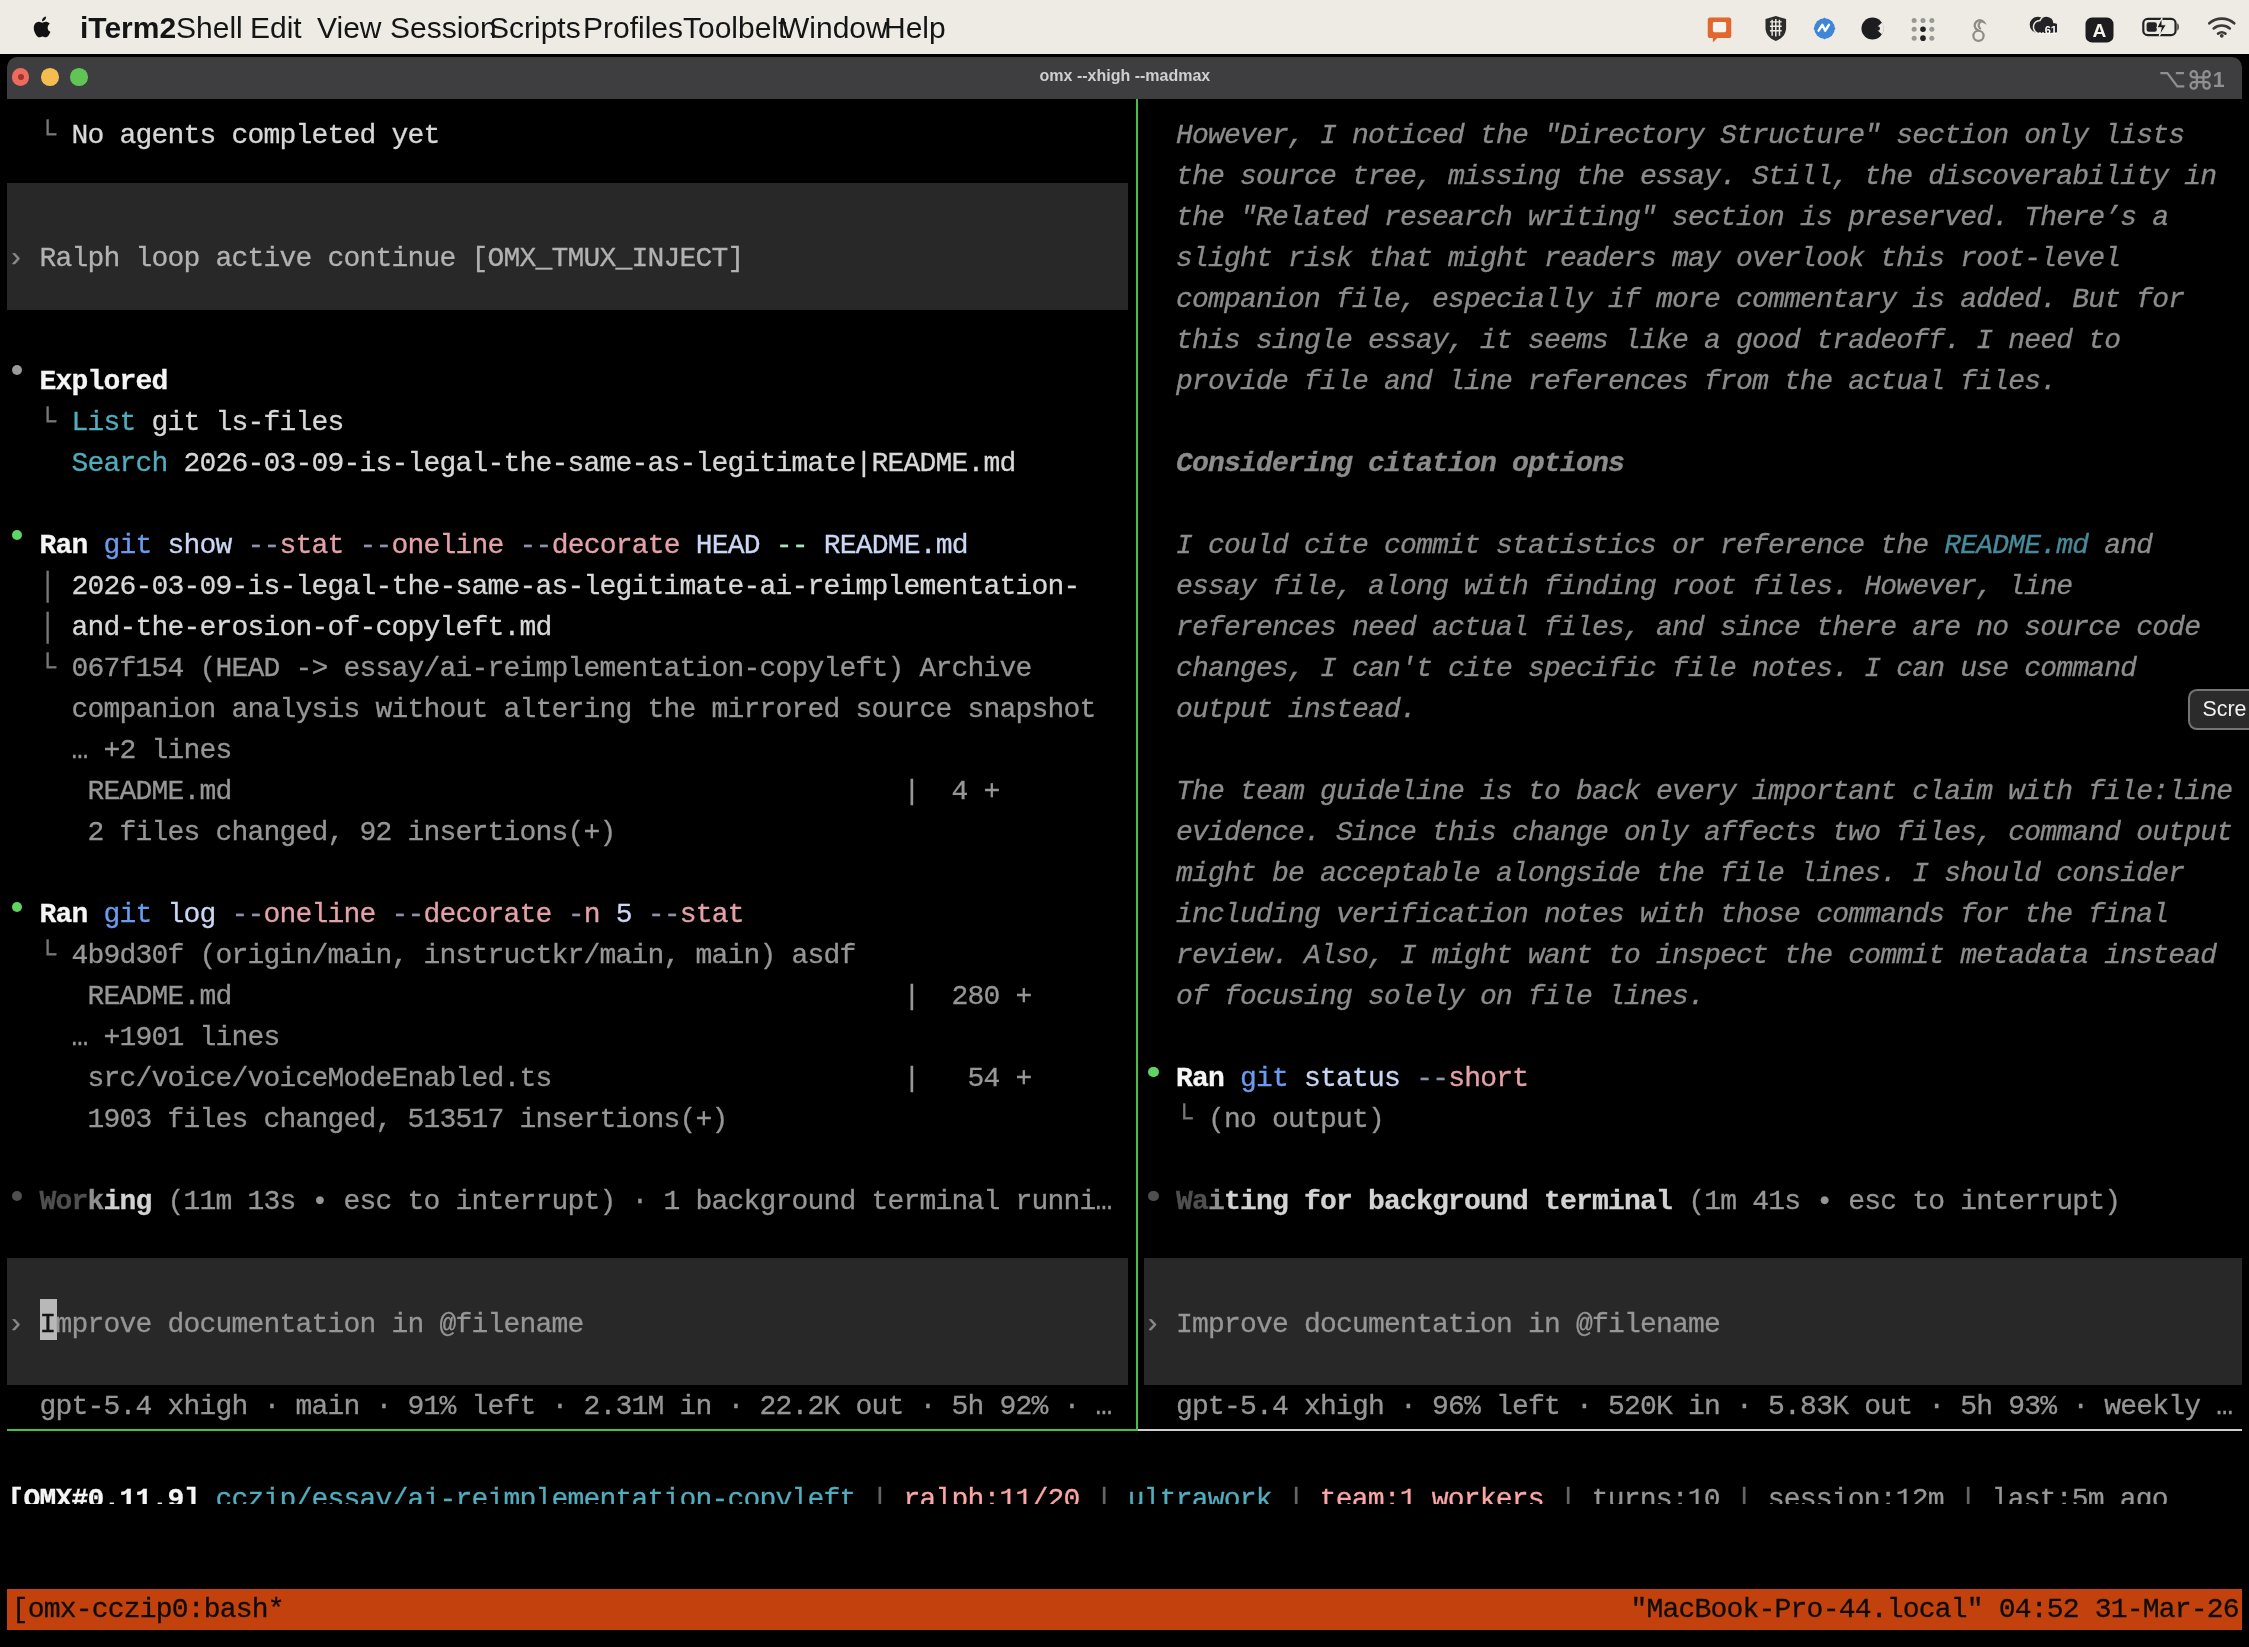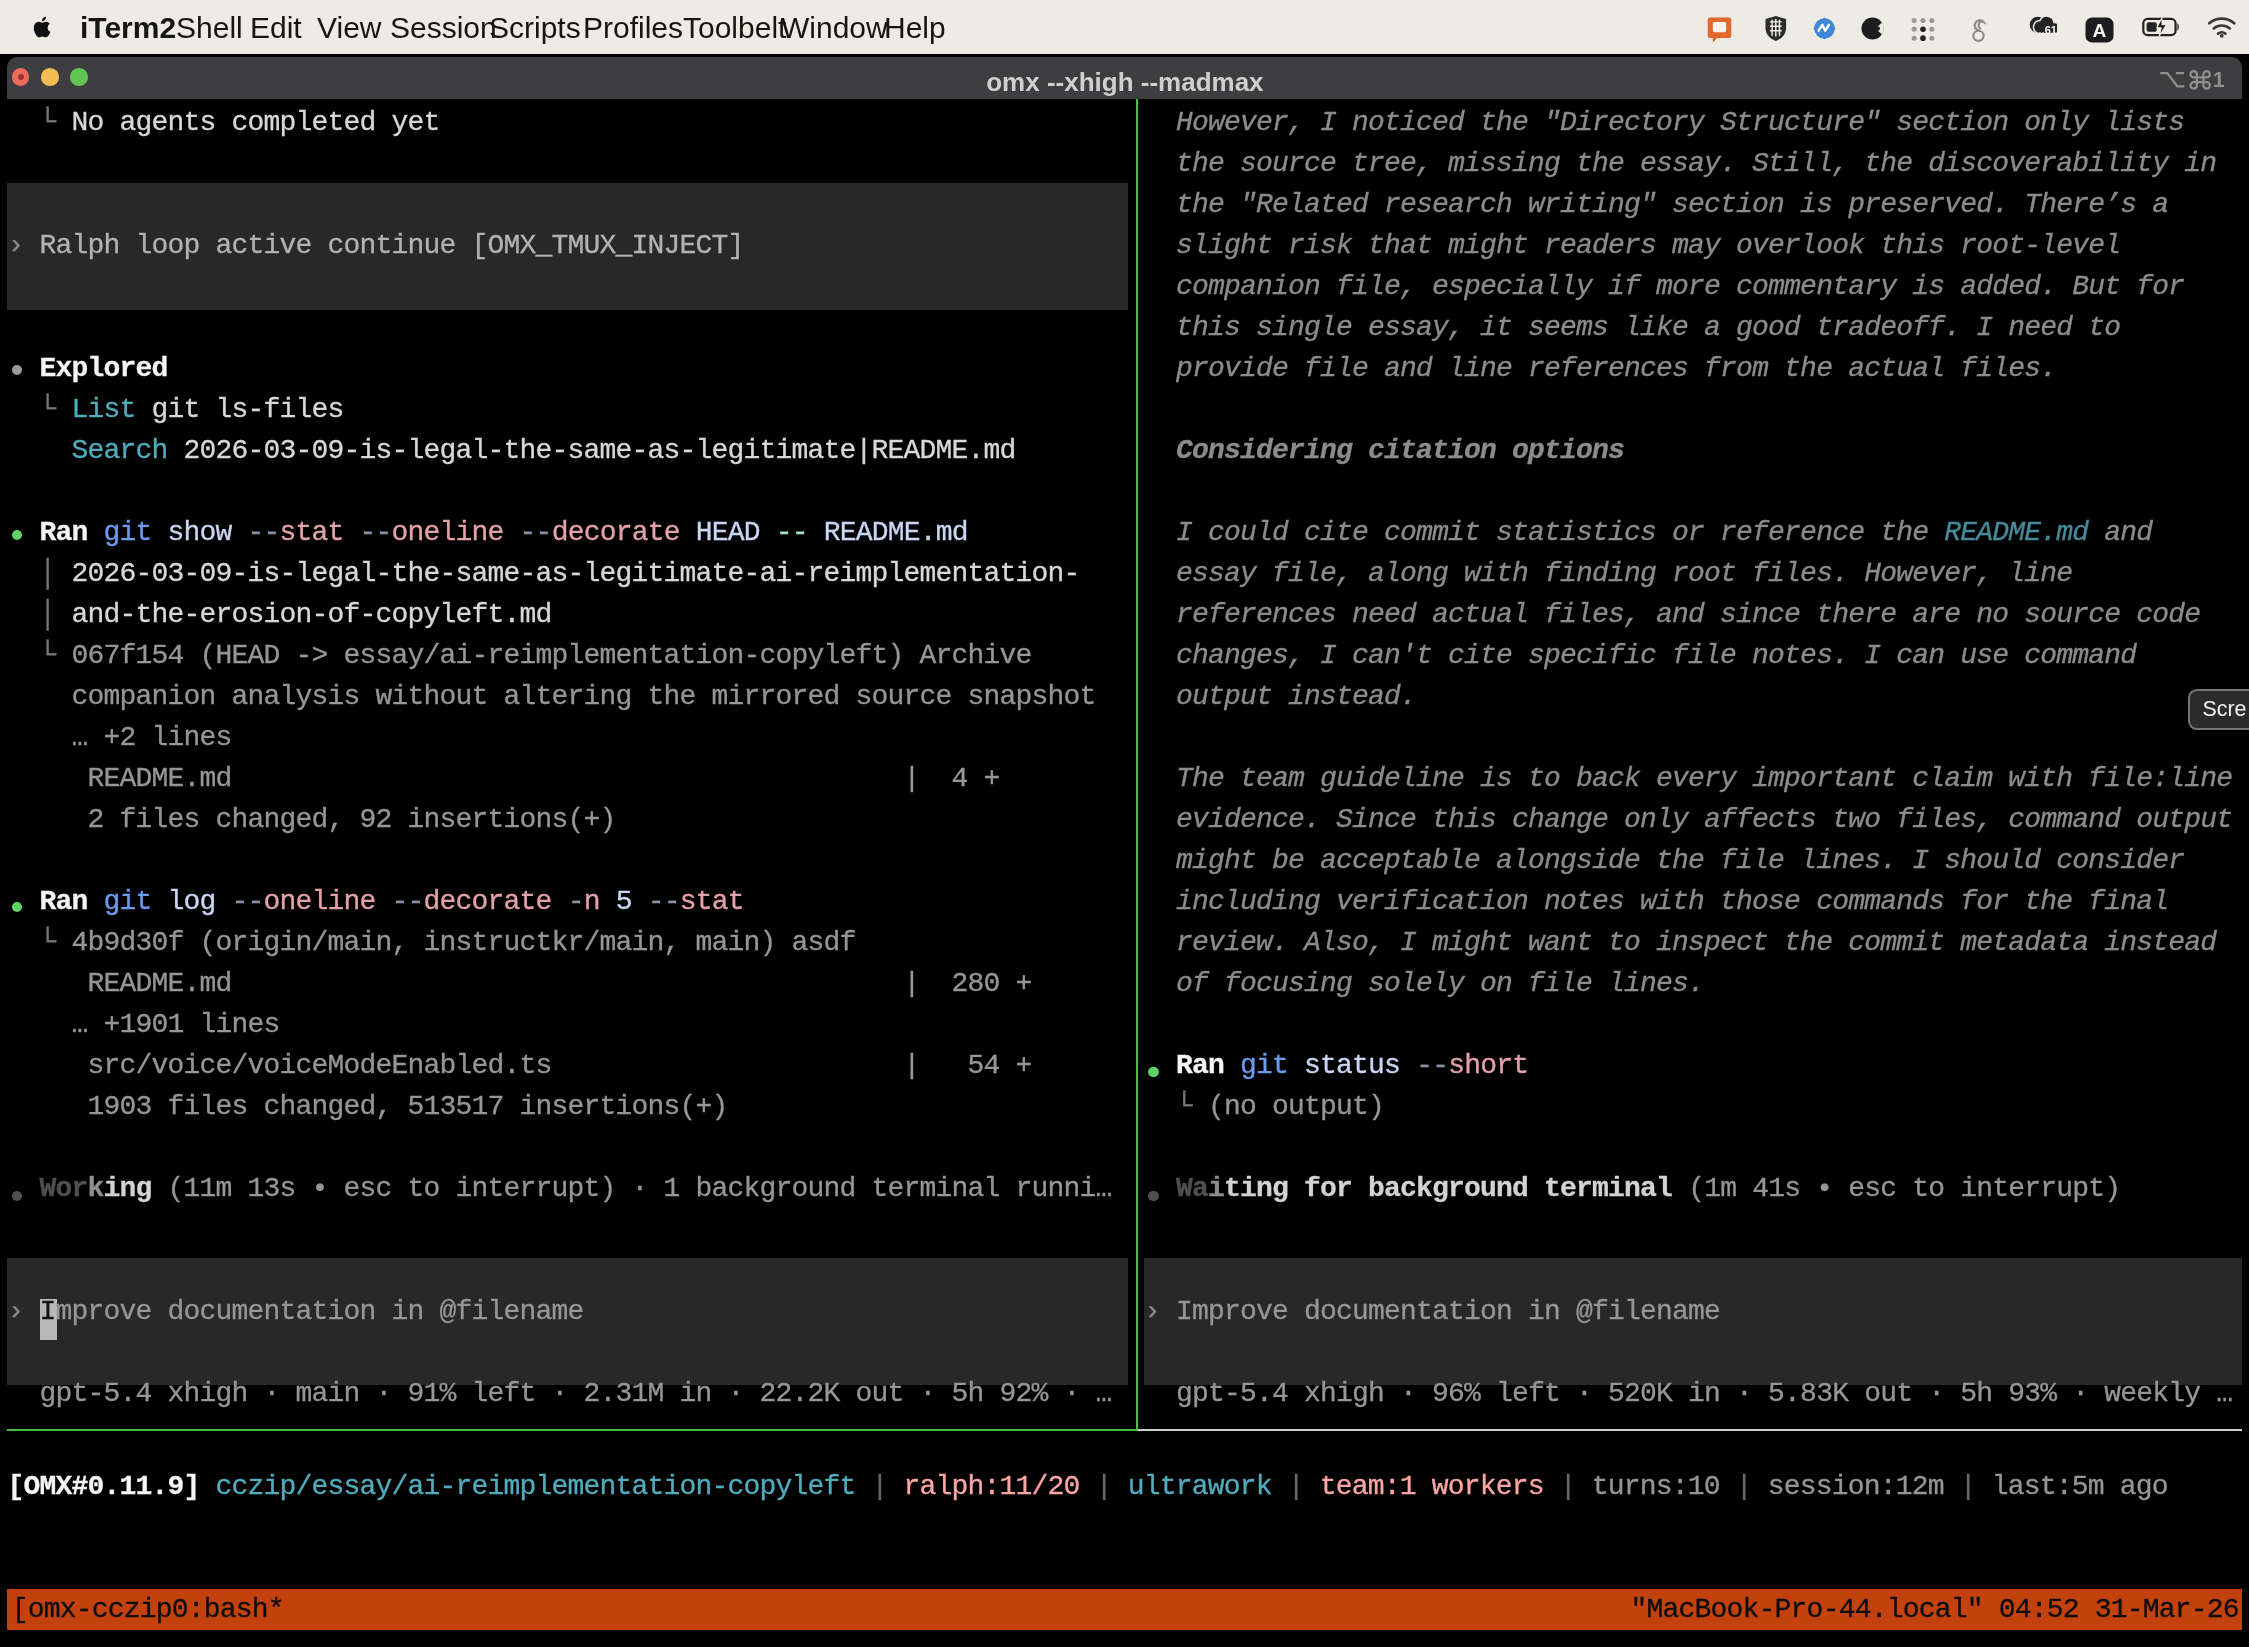--- a/index.html
+++ b/index.html
@@ -3,24 +3,24 @@
 <style>
 *{margin:0;padding:0;box-sizing:border-box}
 html,body{width:2250px;height:1648px;background:#000;overflow:hidden}
 body{position:relative;font-family:"Liberation Mono",monospace}
 .menubar{position:absolute;left:0;top:0;width:2250px;height:54px;background:#edebe3}
 .mi{position:absolute;top:16px;font-family:"Liberation Sans",sans-serif;font-size:30px;line-height:23px;color:#151515}
 .mb{font-weight:bold}
 .ticon{position:absolute;top:15.5px}
 .titlebar{position:absolute;left:7.4px;top:57px;width:2235px;height:42px;background:#3e3d40;border-radius:10.3px 10.3px 0 0}
 .tl{position:absolute;width:17.7px;height:17.7px;border-radius:50%;top:11px}
-.title{position:absolute;top:9.6px;left:0;width:100%;text-align:center;font-family:"Liberation Sans",sans-serif;font-size:26px;font-weight:bold;color:#cfcfcf}
+.title{position:absolute;top:9.6px;left:0;width:100%;text-align:center;font-family:"Liberation Sans",sans-serif;font-size:16px;font-weight:bold;color:#cfcfcf}
 .keys{position:absolute;top:11px;right:10.3px;color:#8f8f8f}
 pre{position:relative;font-family:"Liberation Mono",monospace;font-size:28px;line-height:41px;letter-spacing:-0.8px;white-space:pre;-webkit-text-stroke:0.3px currentColor}
-.pane{position:absolute;top:99px;padding-top:3px;overflow:hidden}
+.pane{position:absolute;top:99px;padding-top:16px;overflow:hidden}
 .w{color:#d8d8d8} .W{color:#f5f5f5;font-weight:bold} .g{color:#969696}
 .g2{color:#8a8a8a} .g3{color:#b2b2b2} .t{color:#787878}
 .c{color:#51adbe} .b{color:#6b9bee} .p{color:#c9d6f4} .k{color:#e4a2a8}
 .d{color:#8d94a8} .m{color:#a9e2c3} .sh1{color:#4f4f4f;font-weight:bold} .sh2{color:#8f8f8f;font-weight:bold} .sh3{color:#d3d3d3;font-weight:bold}
 .i1{color:#8c8c8c;font-style:italic} .ib{color:#8c8c8c;font-style:italic;font-weight:bold}
 .it{color:#478a9a;font-style:italic}
 .gn{color:#fca5a5} .sep{color:#666}
 .cur{color:#141414}
 .dot{position:absolute;width:10.3px;height:10.3px;border-radius:50%}
 .hl{position:absolute;background:#282828}

